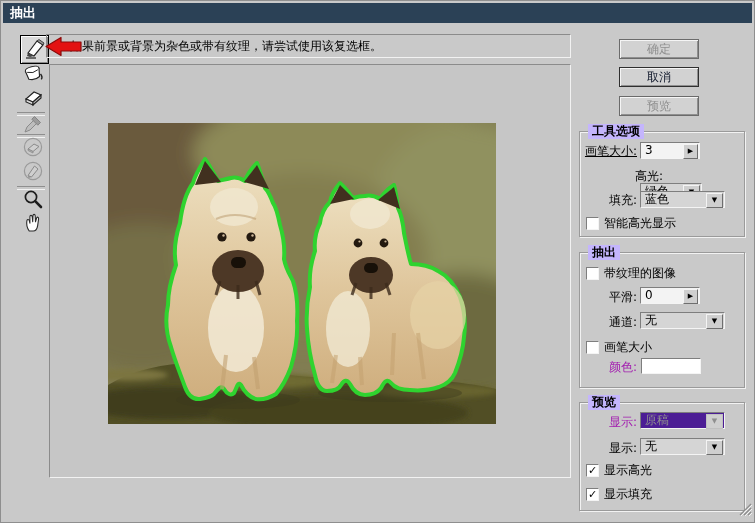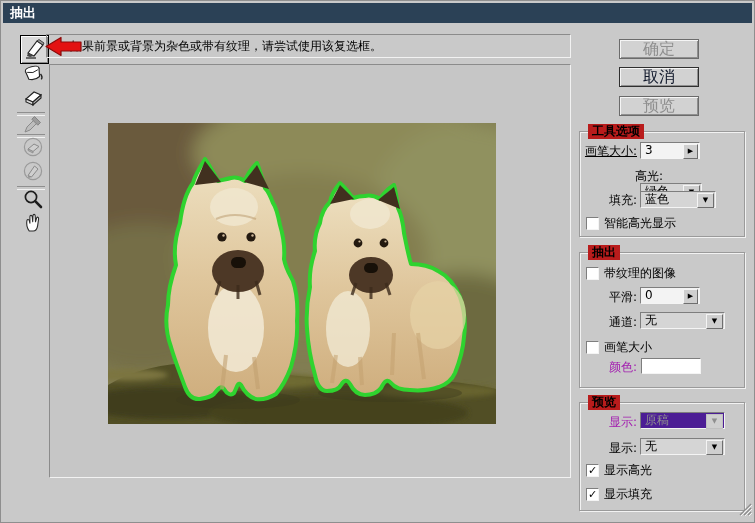--- a/index.html
+++ b/index.html
@@ -33,30 +33,30 @@
   .canvas{
     position:absolute;left:48px;top:63px;width:522px;height:414px;box-sizing:border-box;
     background:#c6c6c6;border:1px solid;border-color:#8b8b8b #f2f2f2 #f2f2f2 #8b8b8b;
   }
   .photo{position:absolute;left:107px;top:122px;width:388px;height:301px;}
   
   .btn{
     position:absolute;left:618px;width:80px;height:20px;box-sizing:border-box;
     background:#d2d2d2;border:1px solid #6b6b6b;
     box-shadow:inset 1px 1px 0 #f5f5f5, inset -1px -1px 0 #8f8f8f;
-    font-size:16px;text-align:center;line-height:18px;color:#8f8f8f;
+    font-size:12px;text-align:center;line-height:18px;color:#8f8f8f;
     font-family:inherit;padding:0;
   }
   .btn.enabled{color:#0f172a;border:1px solid #2f2f2f;}
   .group{
     position:absolute;left:578px;width:166px;box-sizing:border-box;
     border:1px solid #9a9a9a;box-shadow:1px 1px 0 #f2f2f2, inset 1px 1px 0 #f2f2f2;
   }
   .legend{
-    position:absolute;top:-8px;left:8px;background:#b91c1c;padding:0 4px;
+    position:absolute;top:-8px;left:8px;background:#c4b5fd;padding:0 4px;
     font-size:12px;font-weight:bold;color:#000;line-height:15px;
   }
   .flabel{position:absolute;font-size:12px;color:#000;line-height:17px;white-space:nowrap;}
   .flabel.right{text-align:right;}
   .flabel.disabled{color:#a21caf;}
   .field{
     position:absolute;box-sizing:border-box;height:17px;
     border:1px solid;border-color:#7e7e7e #f4f4f4 #f4f4f4 #7e7e7e;
     font-size:12px;line-height:15px;padding-left:4px;color:#000;background:#d5d5d5;
   }
@@ -278,21 +278,21 @@
   <div class="field spin" style="left:639px;top:141px;width:60px;">
     <span>3</span>
     <span class="spinbtn"><span>▶</span></span>
   </div>
   <div class="flabel right" style="left:604px;top:167px;width:58px;">高光:</div>
   <div class="field" style="left:639px;top:182px;width:62px;">
     <span>绿色</span>
     <span class="ddbtn"><span>▼</span></span>
   </div>
   <div class="flabel right" style="left:578px;top:191px;width:58px;">填充:</div>
-  <div class="field" style="left:639px;top:190px;width:76px;">
+  <div class="field" style="left:639px;top:190px;width:85px;">
     <span>蓝色</span>
     <span class="ddbtn"><span>▼</span></span>
   </div>
   <div class="cbox" style="left:585px;top:216px;"></div>
   <div class="flabel" style="left:603px;top:214px;">智能高光显示</div>
 
   <div class="group" style="top:251px;height:136px;">
     <span class="legend">抽出</span>
   </div>
   <div class="cbox" style="left:585px;top:266px;"></div>

